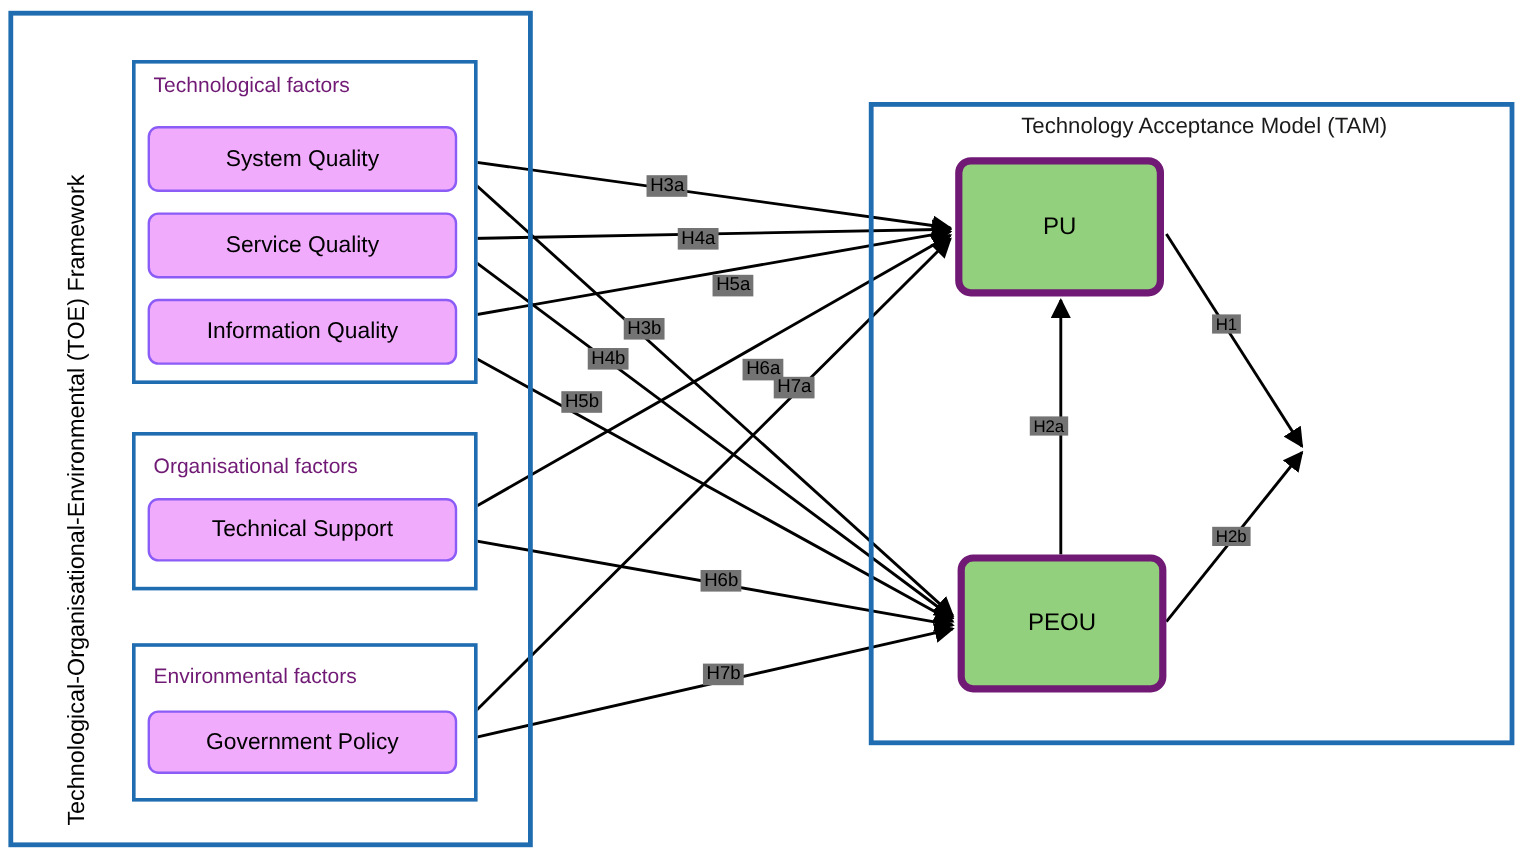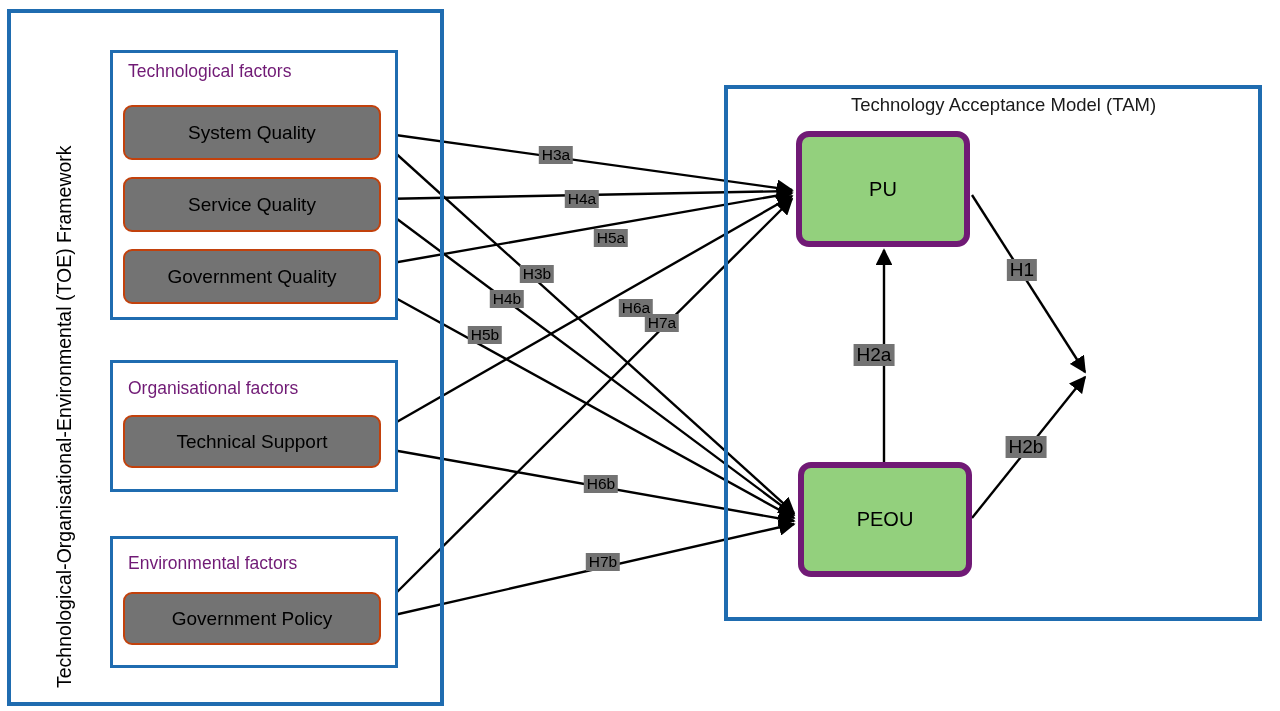--- a/index.html
+++ b/index.html
@@ -66,22 +66,22 @@
     display: flex;
     align-items: center;
     justify-content: center;
     text-align: center;
     border-radius: 9px;
     font-size: 19px;
     color: #000000;
     line-height: 1.15;
   }
   .node.grey {
-    background: #737373;
-    border: 2px solid #c2410c;
+    background: #f0abfc;
+    border: 2px solid #8b5cf6;
     border-radius: 9px;
   }
   .node.green {
     background: #93d07d;
     border: 6px solid #701a75;
     border-radius: 13px;
     font-size: 20px;
   }
 
   
@@ -96,21 +96,21 @@
   .edge-label {
     position: absolute;
     font-size: 15.5px;
     color: #000000;
     background: #737373;
     padding: 0 3px;
     white-space: nowrap;
     transform: translate(-50%, -50%);
   }
   .edge-label.small {
-    font-size: 19px;
+    font-size: 14px;
   }
 </style>
 </head>
 <body>
 
 <div id="canvas">
 
   <svg id="edges" viewBox="0 0 1280 711" width="1280" height="711">
     <defs>
       <marker id="arrow" viewBox="0 0 10 10" refX="9" refY="5" markerWidth="7" markerHeight="7" orient="auto-start-reverse">
@@ -152,21 +152,21 @@
 
   <div class="vertical-label" style="left:53px; top:688px; transform: rotate(-90deg);">Technological-Organisational-Environmental  (TOE) Framework</div>
 
   <div class="frame-inner" style="left:110px; top:50px; width:288px; height:270px;"></div>
   <div class="group-caption" style="left:128px; top:61px;">Technological factors</div>
 
   <div class="node grey" style="left:123px; top:105px; width:258px; height:55px;">System Quality</div>
 
   <div class="node grey" style="left:123px; top:177px; width:258px; height:55px;">Service Quality</div>
 
-  <div class="node grey" style="left:123px; top:249px; width:258px; height:55px;">Government Quality</div>
+  <div class="node grey" style="left:123px; top:249px; width:258px; height:55px;">Information Quality</div>
 
   <div class="frame-inner" style="left:110px; top:360px; width:288px; height:132px;"></div>
   <div class="group-caption" style="left:128px; top:378px;">Organisational factors</div>
 
   <div class="node grey" style="left:123px; top:415px; width:258px; height:53px;">Technical Support</div>
 
   <div class="frame-inner" style="left:110px; top:536px; width:288px; height:132px;"></div>
   <div class="group-caption" style="left:128px; top:553px;">Environmental factors</div>
 
   <div class="node grey" style="left:123px; top:592px; width:258px; height:53px;">Government Policy</div>

